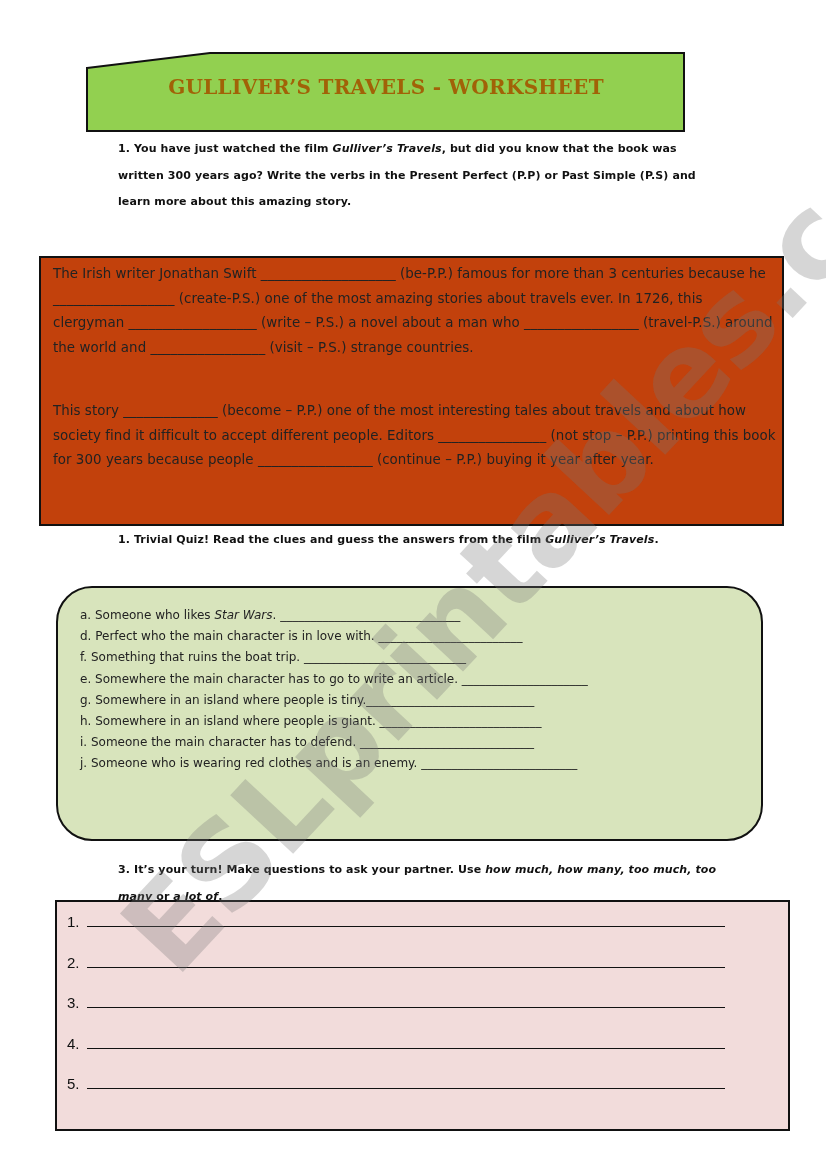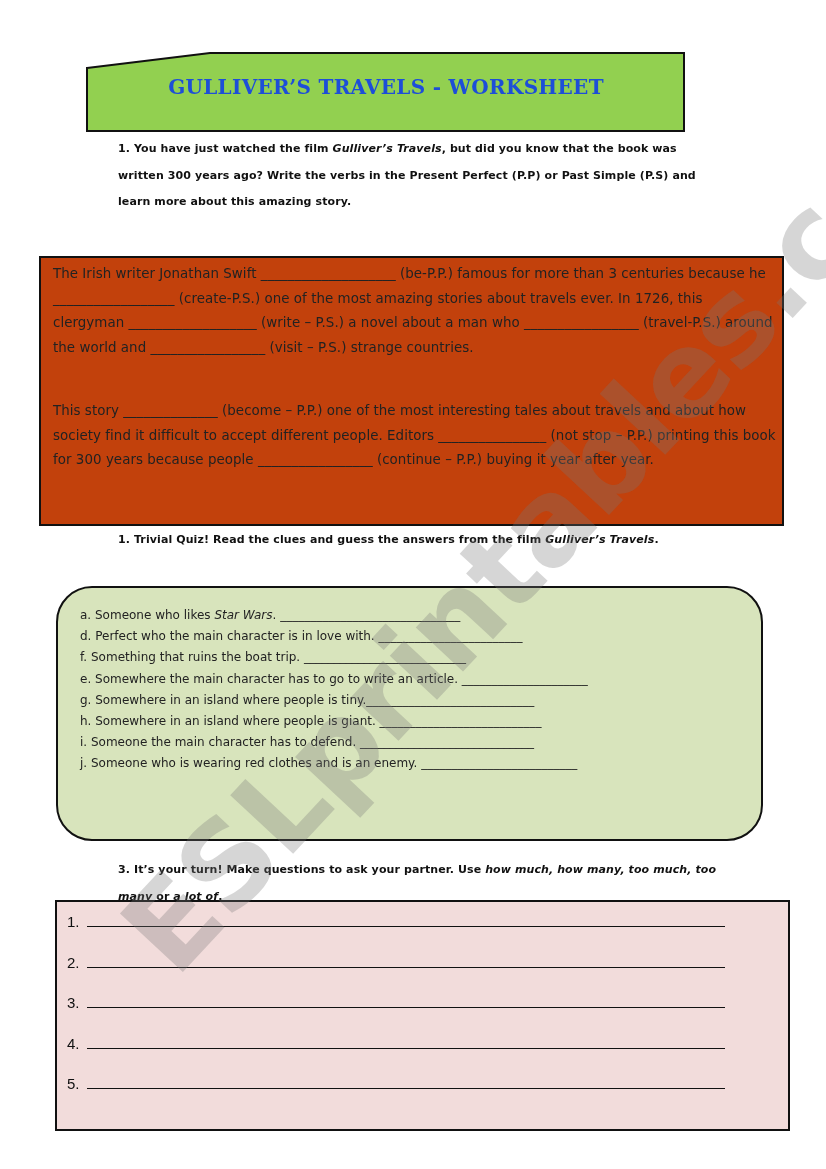--- a/index.html
+++ b/index.html
@@ -3,21 +3,21 @@
 <meta charset="utf-8">
 <style>
   html, body { margin: 0; padding: 0; background: #ffffff; }
   body { width: 826px; height: 1169px; position: relative; overflow: hidden;
          font-family: "DejaVu Sans", sans-serif; color: #111; }
 
   .title-banner { position: absolute; left: 86px; top: 52px; width: 600px; height: 80px; }
   .title-banner svg { position: absolute; left: 0; top: 0; }
   .title-text { position: absolute; left: 0; top: 23px; width: 600px; text-align: center;
                 font-family: "DejaVu Serif", serif; font-weight: bold; font-size: 20px;
-                letter-spacing: 0.3px; color: #1d4ed8; }
+                letter-spacing: 0.3px; color: #a16207; }
 
   .instruction { position: absolute; left: 118px; font-weight: bold; font-size: 11px;
                  line-height: 26.5px; color: #111; letter-spacing: 0.1px; }
   .instruction i { font-style: italic; }
 
   .story-box { position: absolute; left: 39px; top: 256px; width: 745px; height: 270px;
                background: #c2410c; border: 2px solid #111; box-sizing: border-box; }
   .story-para { position: absolute; left: 12px; width: 724px; font-size: 13.4px;
                 line-height: 24.6px; color: #222; letter-spacing: 0.05px; }
 

